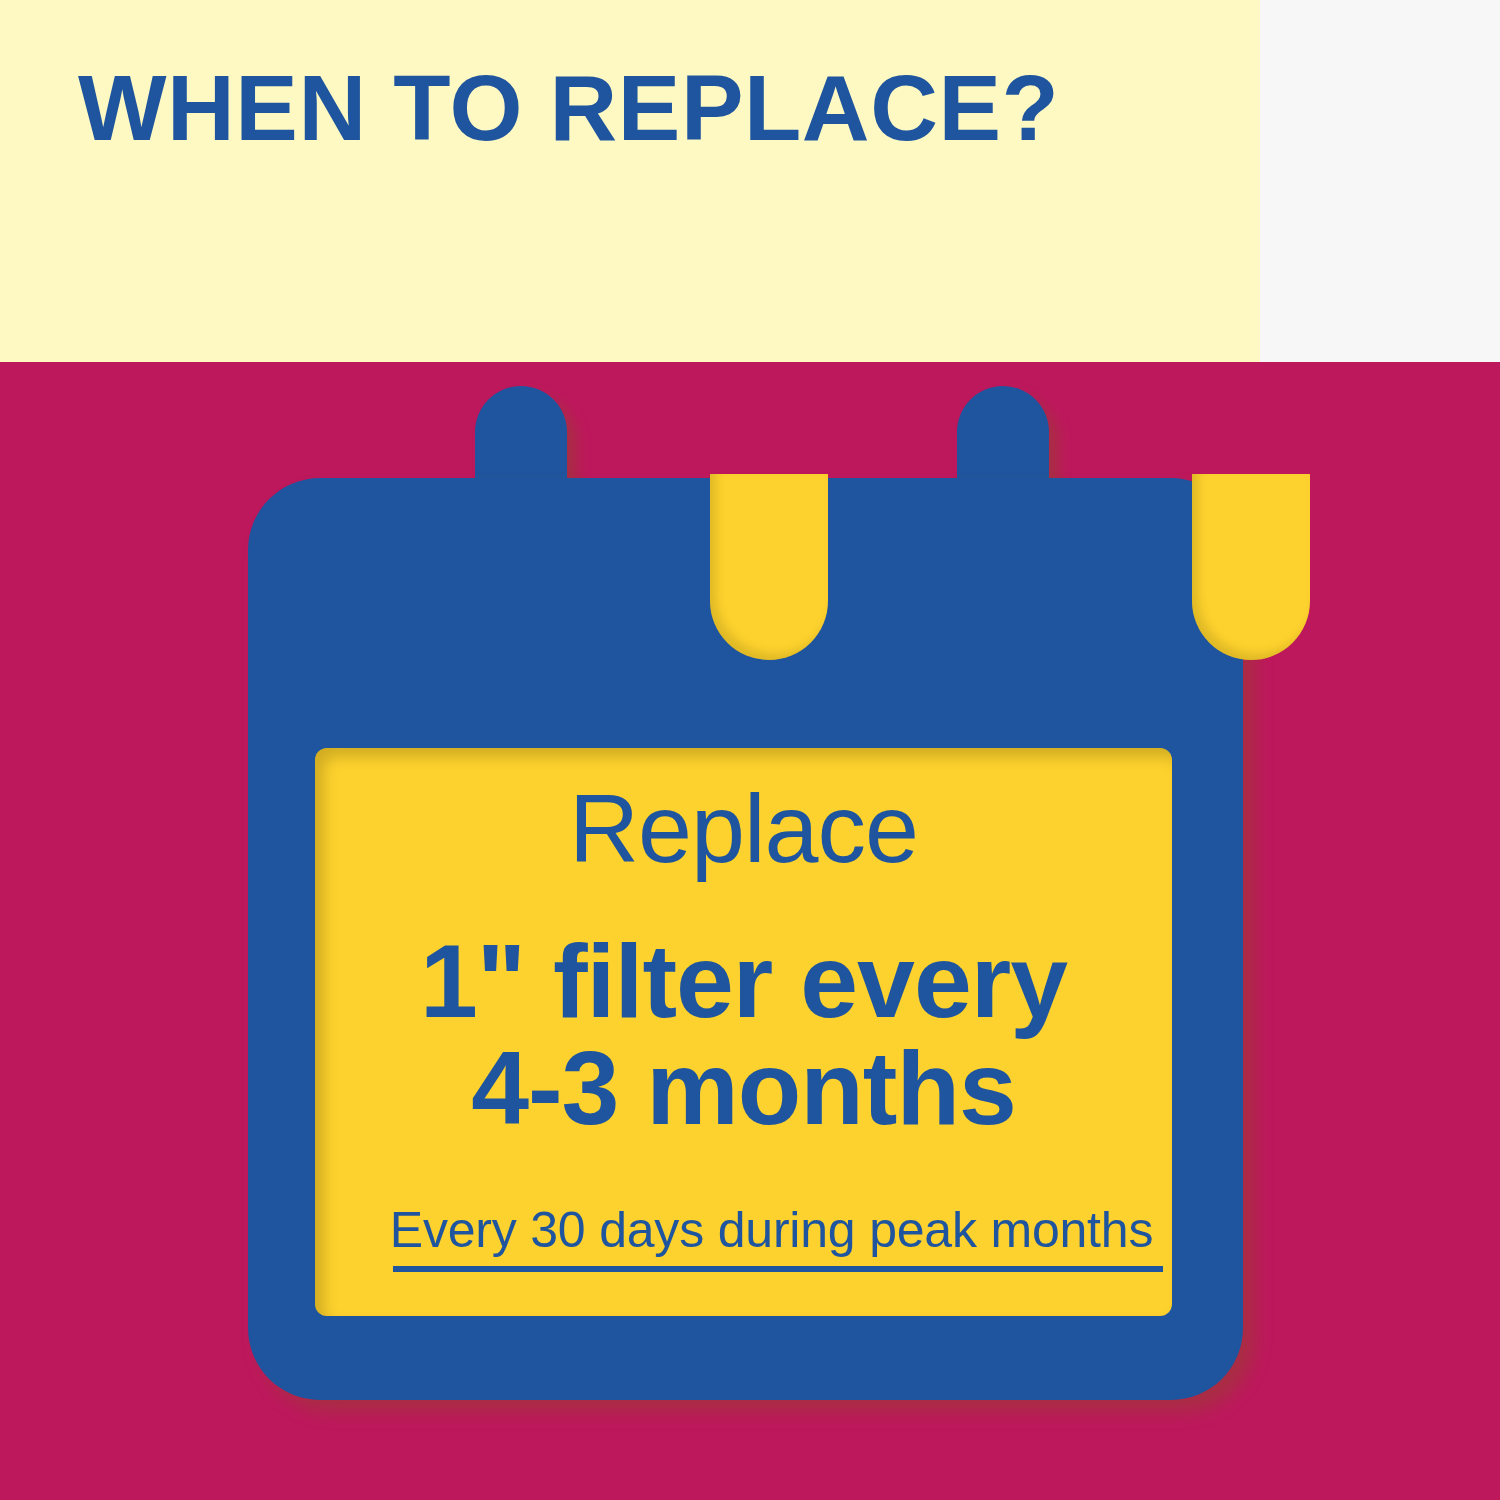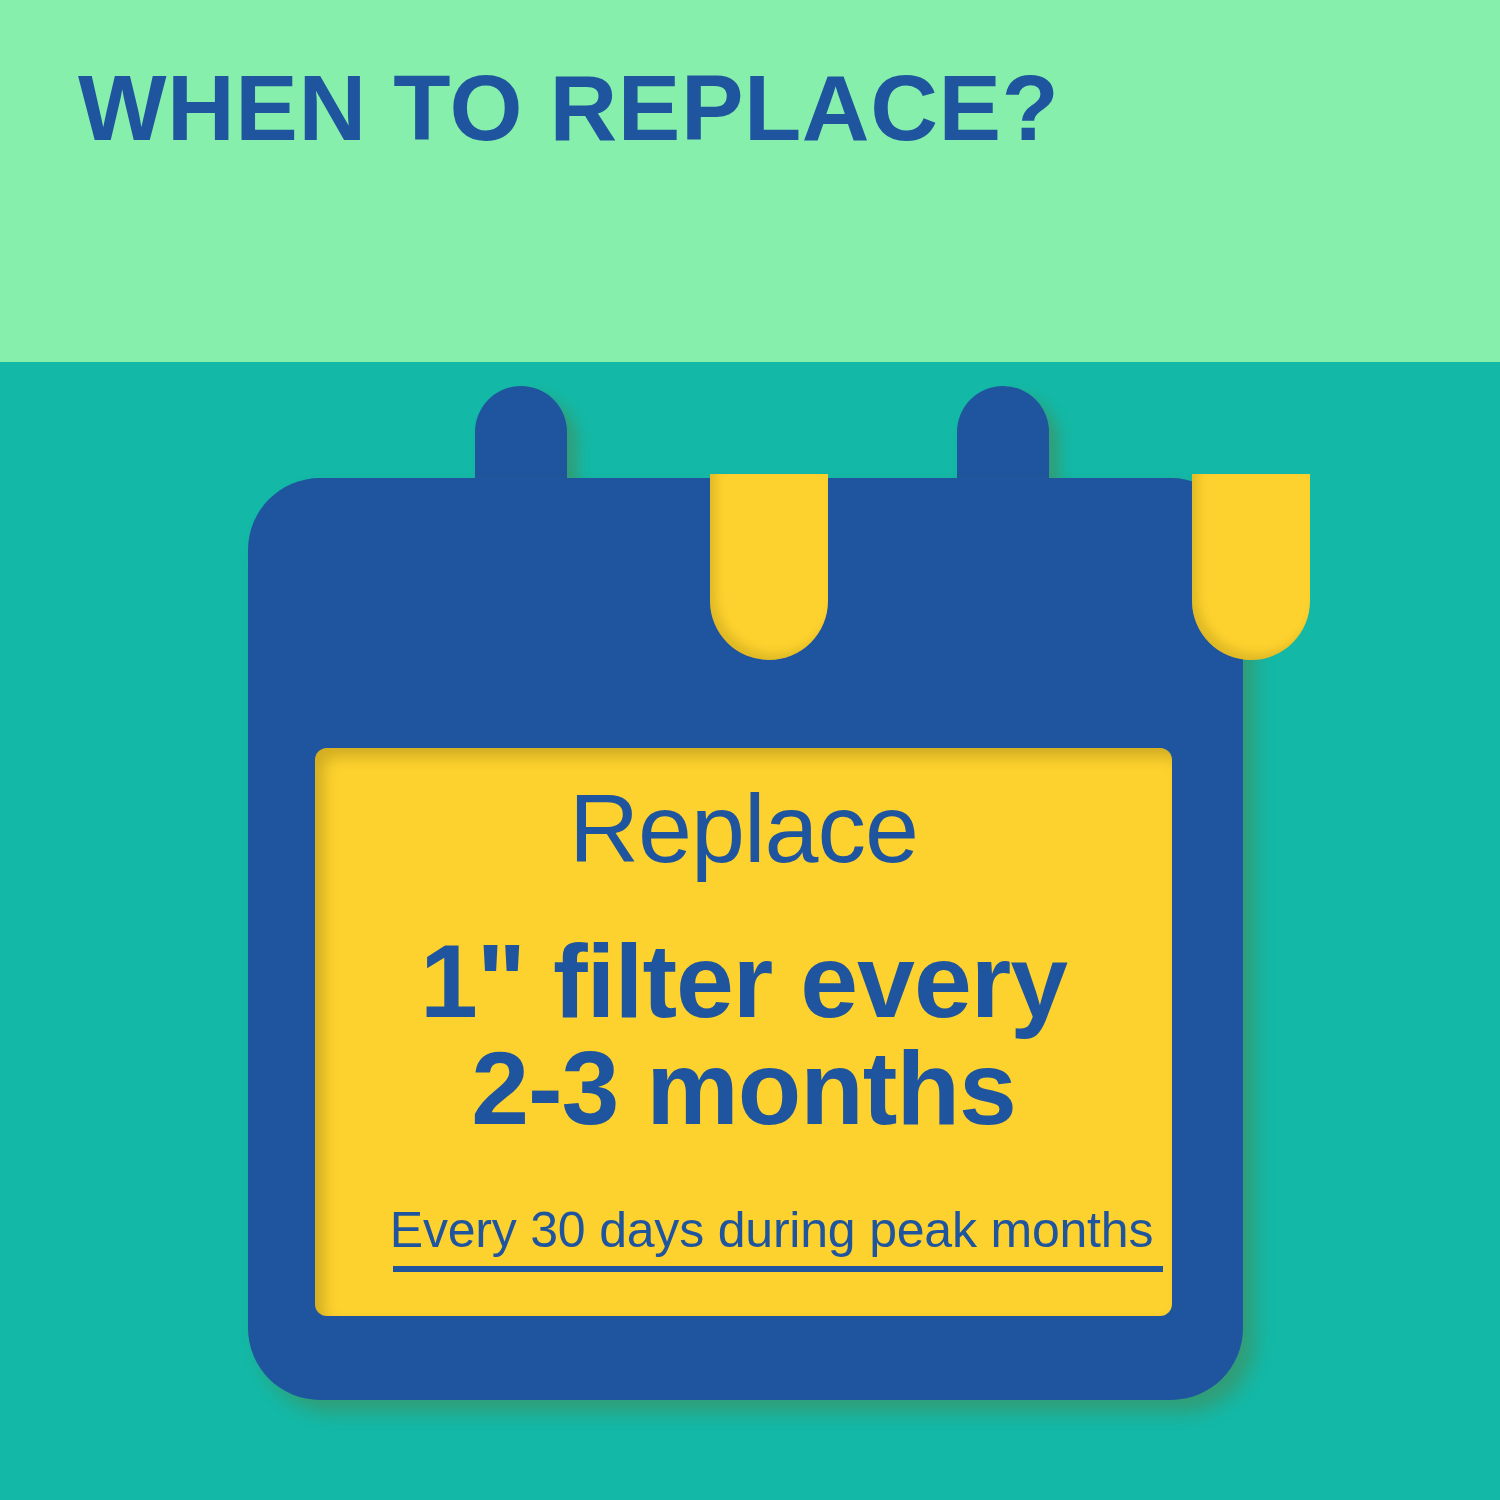--- a/index.html
+++ b/index.html
@@ -19,23 +19,23 @@
     width: 1500px;
     height: 1500px;
     background: #f7f7f8;
   }
 
   
   #header-band {
     position: absolute;
     left: 0;
     top: 0;
-    width: 1500px;
+    width: 1260px;
     height: 362px;
-    background: #86efac;
+    background: #fef9c3;
   }
 
   #page-title {
     position: absolute;
     left: 78px;
     top: 62px;
     font-family: "Liberation Sans", sans-serif;
     font-weight: bold;
     font-size: 92px;
     line-height: 1;
@@ -46,21 +46,21 @@
     transform-origin: left top;
   }
 
   
   #yellow-panel {
     position: absolute;
     left: 0;
     top: 362px;
     width: 1500px;
     height: 1138px;
-    background: #14b8a6;
+    background: #be185d;
     overflow: hidden;
   }
 
   
   #calendar-icon {
     position: absolute;
     left: 0;
     top: 0;
     width: 1500px;
     height: 1138px;
@@ -209,21 +209,21 @@
         <div class="cal-notch" id="cal-notch-left"></div>
         <div class="cal-notch" id="cal-notch-right"></div>
 
         <div id="cal-window">
           <div id="cal-text">
 
             <div id="replace-label">Replace</div>
 
             <div id="headline-line-1">1" filter every</div>
 
-            <div id="headline-line-2">2-3 months</div>
+            <div id="headline-line-2">4-3 months</div>
 
             <div id="caption-wrap">
               <span id="caption-text">Every 30 days during peak months</span>
               <div id="caption-rule"></div>
             </div>
 
           </div>
         </div>
 
       </div>

